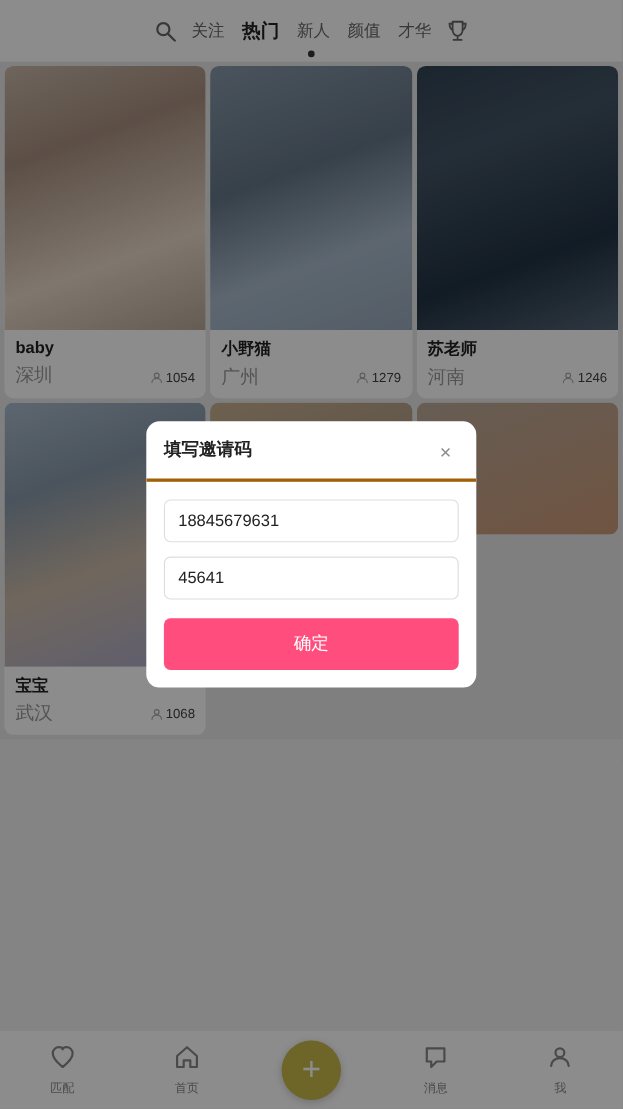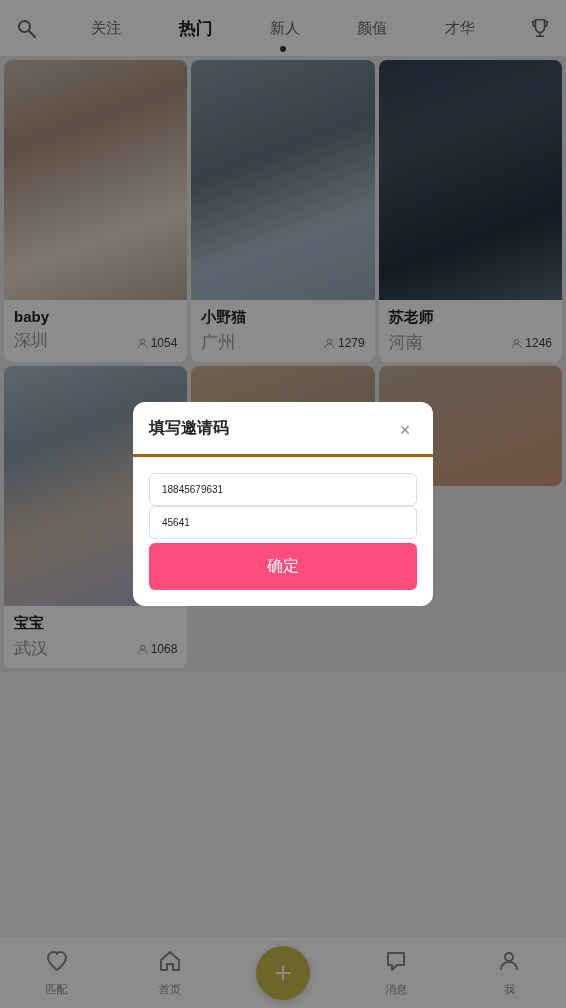--- a/index.html
+++ b/index.html
@@ -10,21 +10,21 @@
       background: #f0f0f0;
       font-family: -apple-system, 'PingFang SC', 'Helvetica Neue', sans-serif;
       position: relative;
       overflow-x: hidden;
     }
 
     
     .top-nav {
       display: flex;
       align-items: center;
-      justify-content: space-between;
+      justify-content: center;
       background: #fff;
       height: 56px;
       padding: 0 10px;
       position: relative;
     }
     .nav-item {
       font-size: 15px;
       color: #666;
       cursor: pointer;
       padding: 4px 8px;
@@ -211,23 +211,23 @@
       justify-content: center;
     }
     .modal-body {
       padding: 16px;
     }
     .modal-input {
       width: 100%;
       padding: 10px 12px;
       border: 1px solid #ddd;
       border-radius: 6px;
-      font-size: 10px;
+      font-size: 15px;
       color: #222;
-      margin-bottom: 0;
+      margin-bottom: 13px;
       outline: none;
     }
     .modal-confirm-btn {
       width: 100%;
       padding: 13px;
       background: #ff4d7e;
       color: #fff;
       font-size: 16px;
       font-weight: 400;
       border: none;

